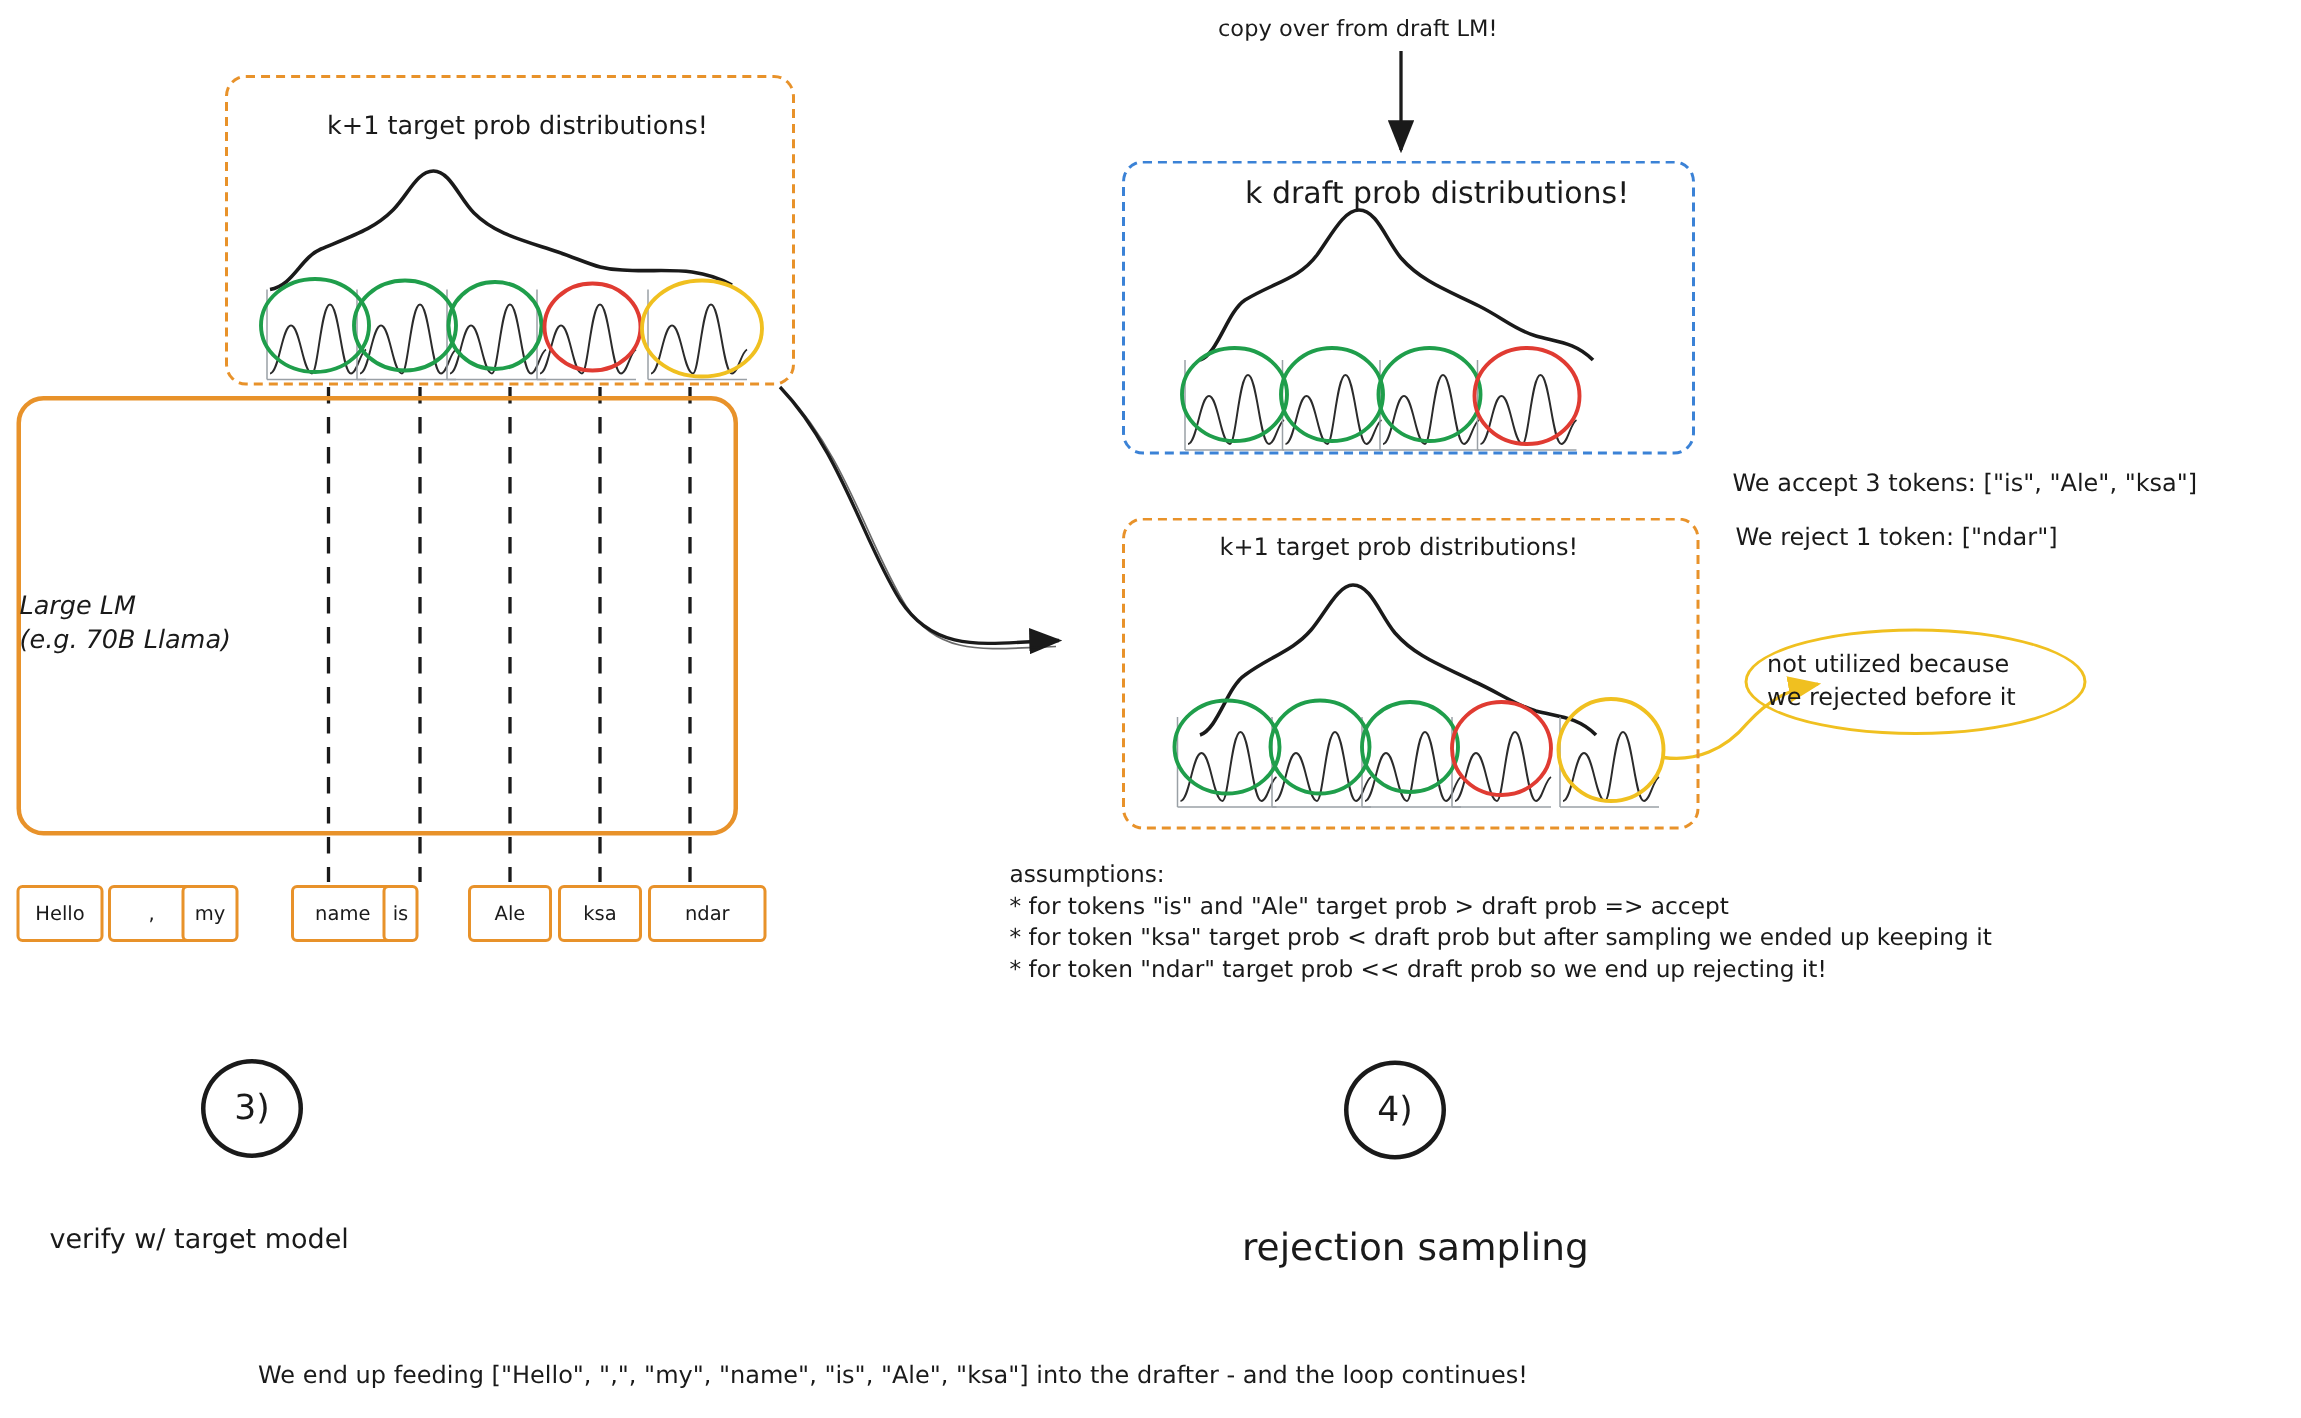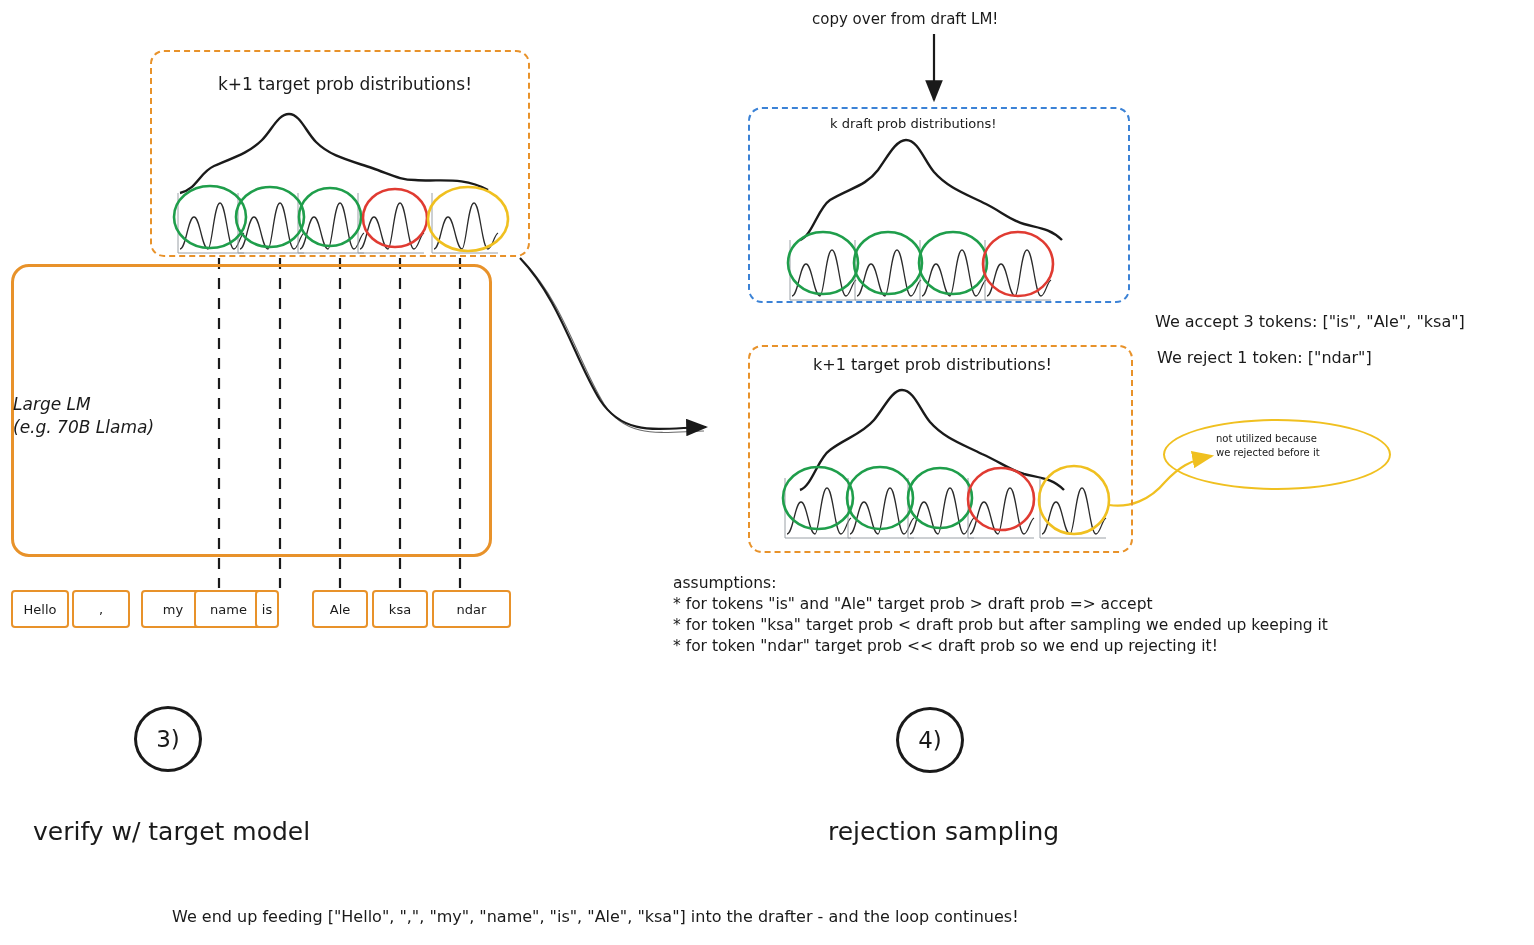--- a/index.html
+++ b/index.html
@@ -71,21 +71,21 @@
   #draft-box {
     position: absolute;
     left: 748px; top: 107px;
     width: 382px; height: 196px;
     border: 2.5px dashed #3b82d6;
     border-radius: 14px;
     box-sizing: border-box;
   }
   #draft-box-label {
     left: 830px; top: 115px;
-    font-size: 13px;
+    font-size: 20px;
   }
   #target2-box {
     position: absolute;
     left: 748px; top: 345px;
     width: 385px; height: 208px;
     border: 2.5px dashed #e8922a;
     border-radius: 14px;
     box-sizing: border-box;
   }
   #target2-box-label {
@@ -107,22 +107,21 @@
   #not-utilized-ellipse {
     position: absolute;
     left: 1163px; top: 419px;
     width: 228px; height: 71px;
     border: 2.2px solid #f0c020;
     border-radius: 50%;
     box-sizing: border-box;
   }
   #not-utilized-text {
     left: 1178px; top: 432px;
-    font-size: 10px;
-    margin-left: 38px;
+    font-size: 16px;
   }
   #assumptions-block {
     left: 673px; top: 573px;
     font-size: 15.5px;
   }
 
   
   .step-circle {
     position: absolute;
     width: 68px; height: 66px;
@@ -131,21 +130,21 @@
     box-sizing: border-box;
     display: flex;
     align-items: center;
     justify-content: center;
     font-size: 23px;
   }
   #step3-circle { left: 134px; top: 706px; }
   #step4-circle { left: 896px; top: 707px; }
   #step3-caption {
     left: 33px; top: 815px;
-    font-size: 25px;
+    font-size: 18px;
   }
   #step4-caption {
     left: 828px; top: 815px;
     font-size: 25px;
   }
   #footer-note {
     left: 172px; top: 906px;
     font-size: 16px;
   }
 </style>
@@ -251,21 +250,21 @@
 
 <div id="left-dashed-box"></div>
 <div class="txt" id="left-dashed-label">k+1 target prob distributions!</div>
 
 <div id="large-lm-box"></div>
 <div class="txt italic" id="large-lm-label"><span>Large LM</span>
 <span>(e.g. 70B Llama)</span></div>
 
 <div class="token" style="left:11px;  width:58px;">Hello</div>
 <div class="token" style="left:72px;  width:58px;">,</div>
-<div class="token" style="left:141px; width:64px;text-align:center;">my</div>
+<div class="token" style="left:121px; width:38px;text-align:center;">my</div>
 <div class="token" style="left:194px; width:69px;">name</div>
 <div class="token" style="left:255px; width:24px;">is</div>
 <div class="token" style="left:312px; width:56px;">Ale</div>
 <div class="token" style="left:372px; width:56px;">ksa</div>
 <div class="token" style="left:432px; width:79px;">ndar</div>
 
 <div class="txt" id="copy-note">copy over from draft LM!</div>
 
 <div id="draft-box"></div>
 <div class="txt" id="draft-box-label">k draft prob distributions!</div>

